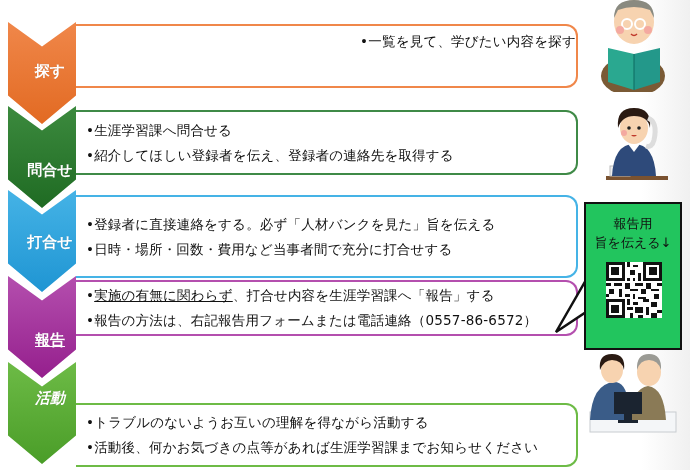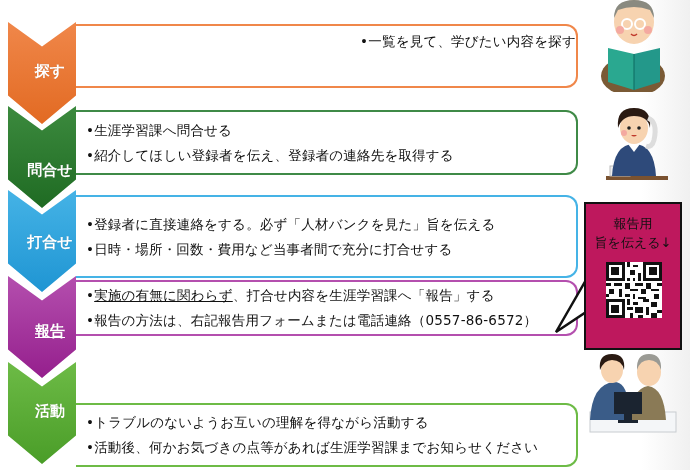--- a/index.html
+++ b/index.html
@@ -28,21 +28,21 @@
     border-radius: 0 12px 12px 0;
     background: #fff;
     padding-left: 10px;
     display: flex; flex-direction: column; justify-content: center;
   }
   .line { font-size: 13.5px; line-height: 25px; white-space: nowrap; letter-spacing: 0.2px; }
   .u { text-decoration: underline; }
   .illus { position: absolute; }
   .callout {
     position: absolute; left: 584px; top: 202px; width: 98px; height: 148px;
-    border: 2.5px solid #111; background: #be185d;
+    border: 2.5px solid #111; background: #22c55e;
   }
   .callout-title { text-align: center; font-size: 13px; line-height: 19px; margin-top: 10px; }
   .qr { position: absolute; left: 20px; top: 58px; width: 56px; height: 56px; }
   .tail { position: absolute; left: 554px; top: 278px; }
 </style>
 </head>
 <body>
 
 <div class="step">
   <div class="chev" style="top:22px; background:linear-gradient(#f0874a,#e26a22);"></div>
@@ -65,32 +65,32 @@
   <div class="chev" style="top:190px; background:linear-gradient(#45b3e6,#1f95d3);"></div>
   <div class="chev-label" style="top:233px;">打合せ</div>
   <div class="box" style="top:195px; height:83px; border-color:#45b3e6;">
     <div class="line">•登録者に直接連絡をする。必ず「人材バンクを見た」旨を伝える</div>
     <div class="line">•日時・場所・回数・費用など当事者間で充分に打合せする</div>
   </div>
 </div>
 
 <div class="step">
   <div class="chev" style="top:276px; background:linear-gradient(#b44fae,#951f8d);"></div>
-  <div class="chev-label underline" style="top:322px;">報告</div>
+  <div class="chev-label underline" style="top:331px;">報告</div>
   <div class="box" style="top:280px; height:56px; border-color:#b44fae;">
     <div class="line">
       <span>•</span><span class="u">実施の有無に関わらず</span><span>、打合せ内容を生涯学習課へ「報告」する</span>
     </div>
     <div class="line">•報告の方法は、右記報告用フォームまたは電話連絡（0557-86-6572）</div>
   </div>
 </div>
 
 <div class="step">
   <div class="chev" style="top:362px; background:linear-gradient(#6dbb46,#4a9d28);"></div>
-  <div class="chev-label" style="top:402px;">活動</div>
+  <div class="chev-label" style="top:389px;font-style:italic;">活動</div>
   <div class="box" style="top:365px; height:64px; border-color:#6dbb46;margin-top:38px;">
     <div class="line">•トラブルのないようお互いの理解を得ながら活動する</div>
     <div class="line">•活動後、何かお気づきの点等があれば生涯学習課までお知らせください</div>
   </div>
 </div>
 
 <svg class="illus" style="left:598px; top:0px;" width="70" height="92" viewBox="0 0 70 92">
   <ellipse cx="35" cy="76" rx="32" ry="20" fill="#7a5a35"></ellipse>
   <ellipse cx="36" cy="22" rx="20" ry="22" fill="#f7d3b0"></ellipse>
   <path d="M16 18 Q16 0 36 0 Q56 0 56 18 L52 10 Q36 4 20 10 Z" fill="#8a8a80"></path>

